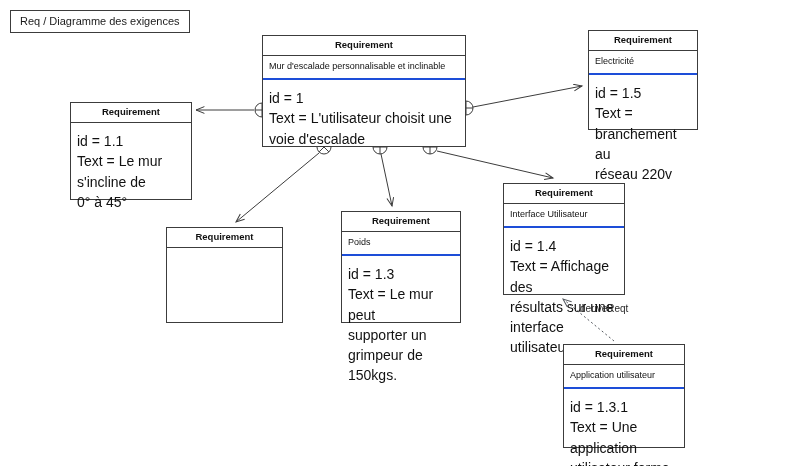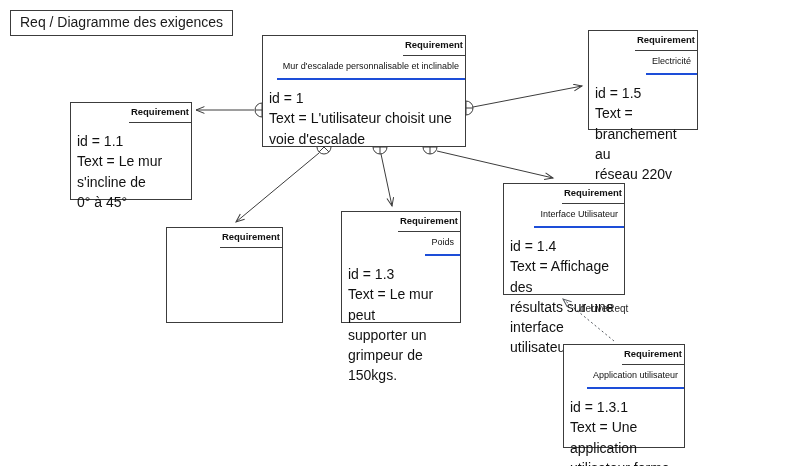--- a/index.html
+++ b/index.html
@@ -23,33 +23,32 @@
     height: 466px;
     pointer-events: none;
   }
   .frame-label {
     position: absolute;
     left: 10px;
     top: 10px;
     border: 1px solid #3c3c3c;
     background: #ffffff;
     padding: 4px 9px 5px 9px;
-    font-size: 14px;
+    font-size: 11px;
     color: #1a1a1a;
     line-height: 1.1;
     white-space: nowrap;
   }
   .req-box {
     position: absolute;
     border: 1px solid #3c3c3c;
     background: #ffffff;
     box-sizing: border-box;
     display: flex;
     flex-direction: column;
-    align-items: flex-end;
   }
   .req-stereo {
     font-size: 9.5px;
     font-weight: bold;
     text-align: center;
     color: #111111;
     padding: 4px 2px 4px 2px;
     border-bottom: 1px solid #3c3c3c;
     line-height: 1.15;
   }

